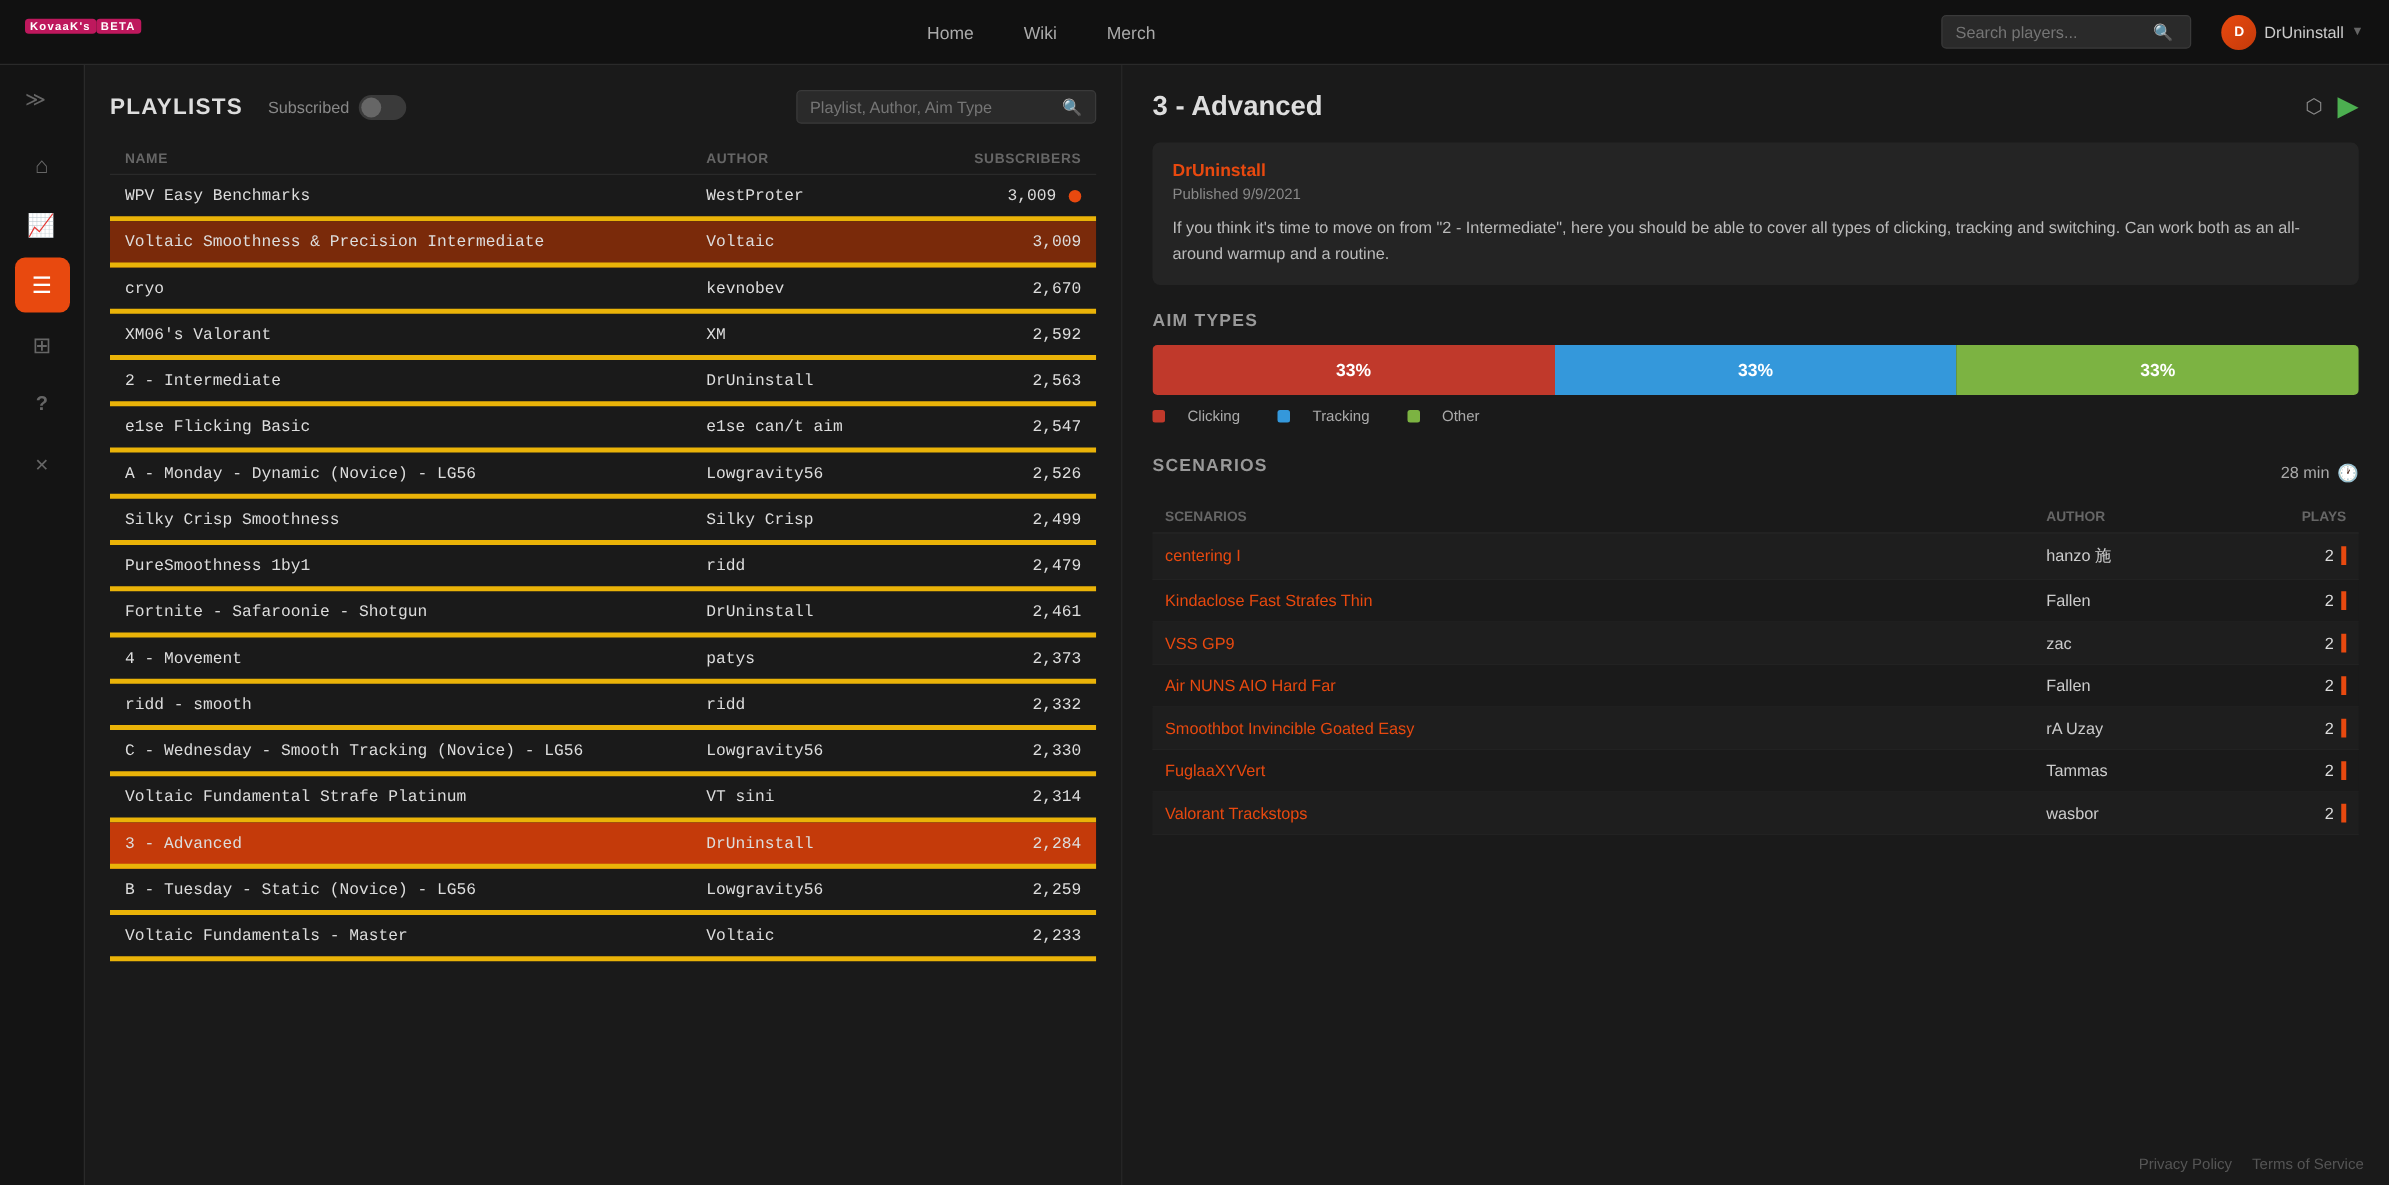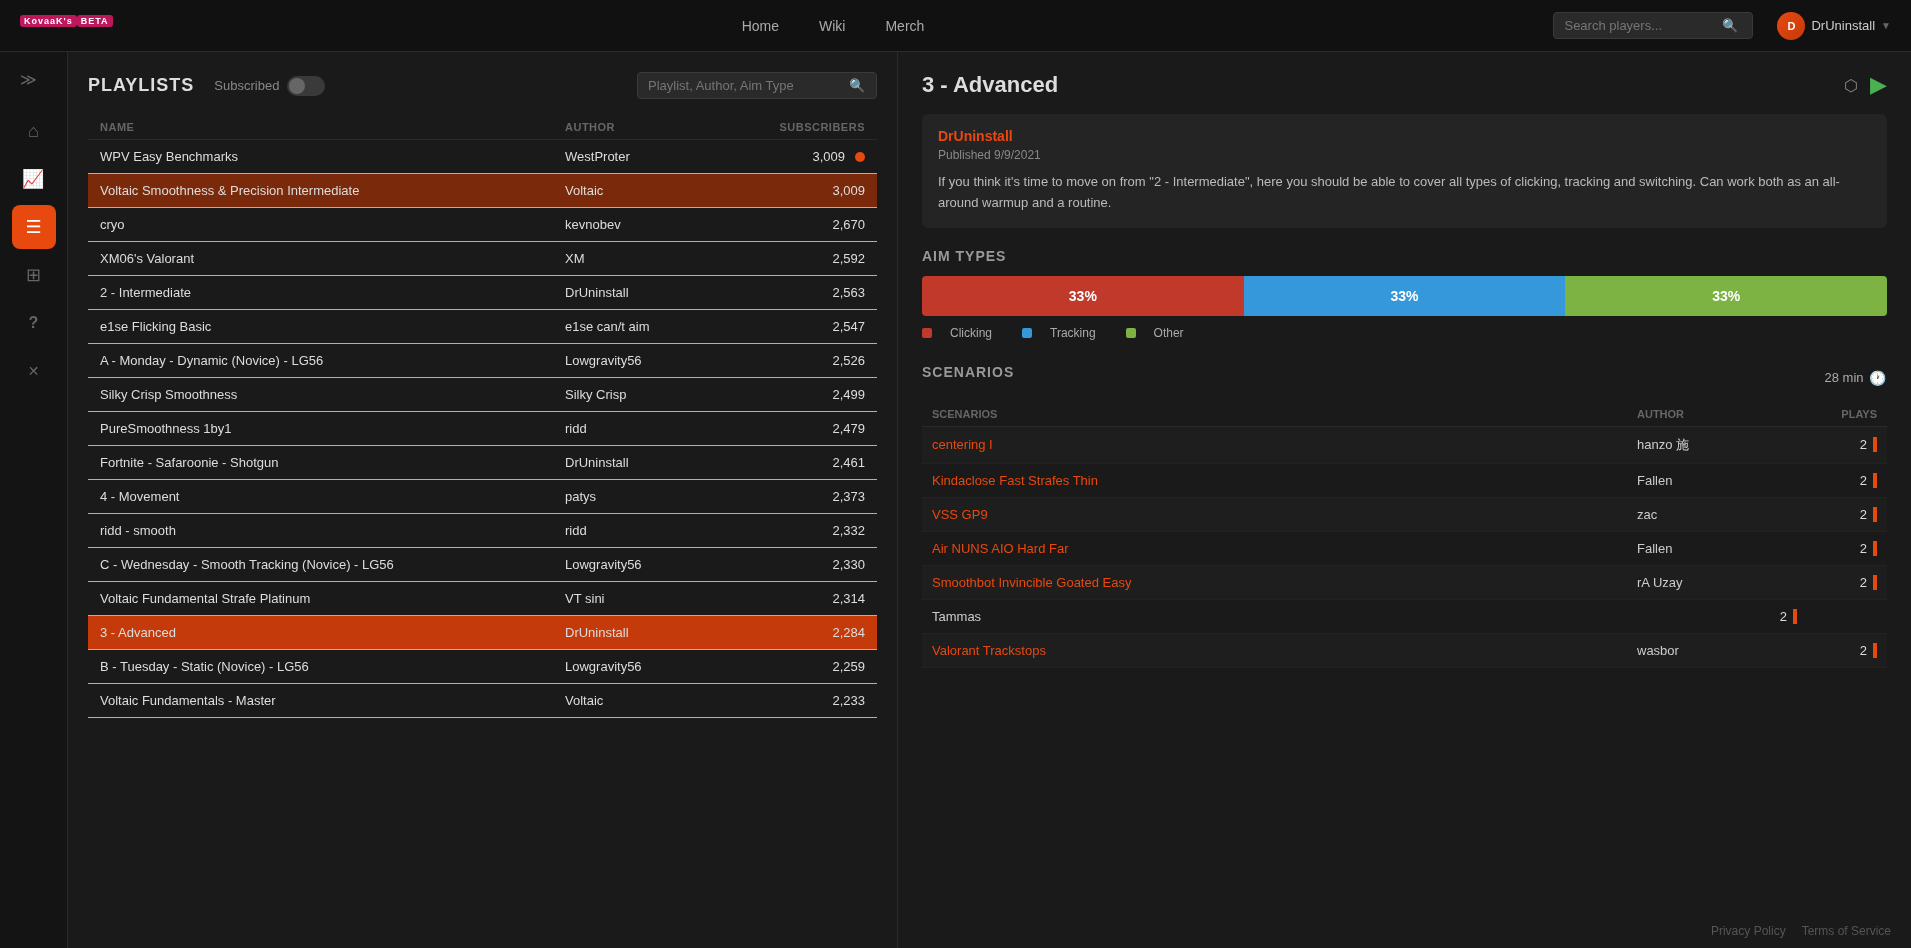--- a/index.html
+++ b/index.html
@@ -228,23 +228,24 @@
       flex: 1;
     }
     .table-body::-webkit-scrollbar { width: 4px; }
     .table-body::-webkit-scrollbar-track { background: #1a1a1a; }
     .table-body::-webkit-scrollbar-thumb { background: #3a3a3a; }
 
     .table-row {
       display: grid;
       grid-template-columns: 1fr 180px 120px;
       padding: 9px 12px;
-      border-bottom: 1px solid #eab308;
-      cursor: pointer;
-      align-items: center;
+      border-bottom: 4px solid #eab308;
+      cursor: pointer;
+      align-items: center;
+      font-family: Liberation Mono, monospace;
     }
     .table-row.active { background: #c43a0a; }
     .table-row.highlighted { background: #7a2a0a; }
     .row-name { color: #ddd; font-size: 13px; }
     .row-author { color: #ddd; font-size: 13px; }
     .row-subs { color: #ddd; font-size: 13px; text-align: right; }
     .row-dot {
       width: 10px;
       height: 10px;
       background: #e8490f;
@@ -738,20 +739,21 @@
   </div>
           <div class="scenario-row">
     <span class="scenario-name">Smoothbot Invincible Goated Easy</span>
     <span class="scenario-author">rA Uzay</span>
     <div class="scenario-plays-cell">
       <span class="scenario-plays">2</span>
       <div class="plays-bar"></div>
     </div>
   </div>
           <div class="scenario-row">
+    <span class="scenario-name">FuglaaXYVert</span>
     <span class="scenario-author">Tammas</span>
     <div class="scenario-plays-cell">
       <span class="scenario-plays">2</span>
       <div class="plays-bar"></div>
     </div>
   </div>
           <div class="scenario-row">
     <span class="scenario-name">Valorant Trackstops</span>
     <span class="scenario-author">wasbor</span>
     <div class="scenario-plays-cell">

